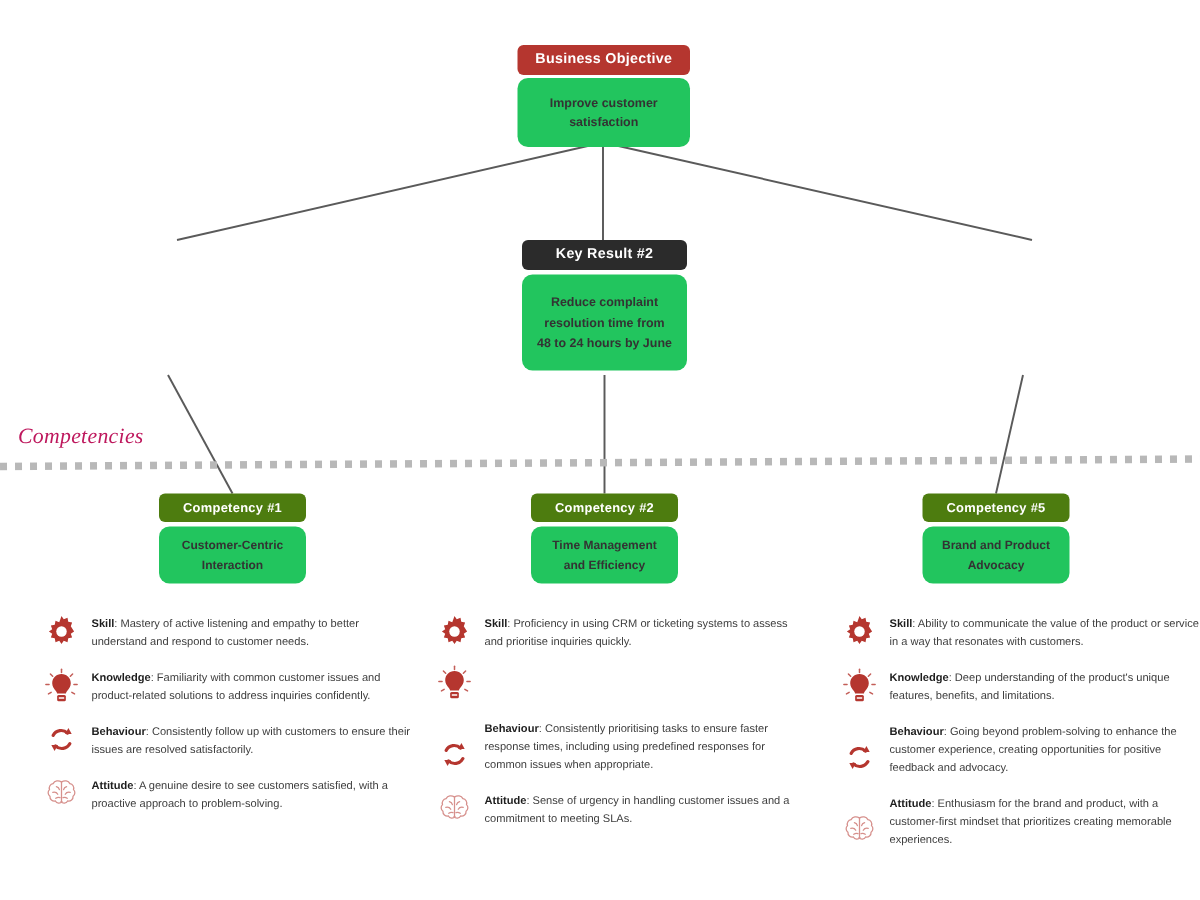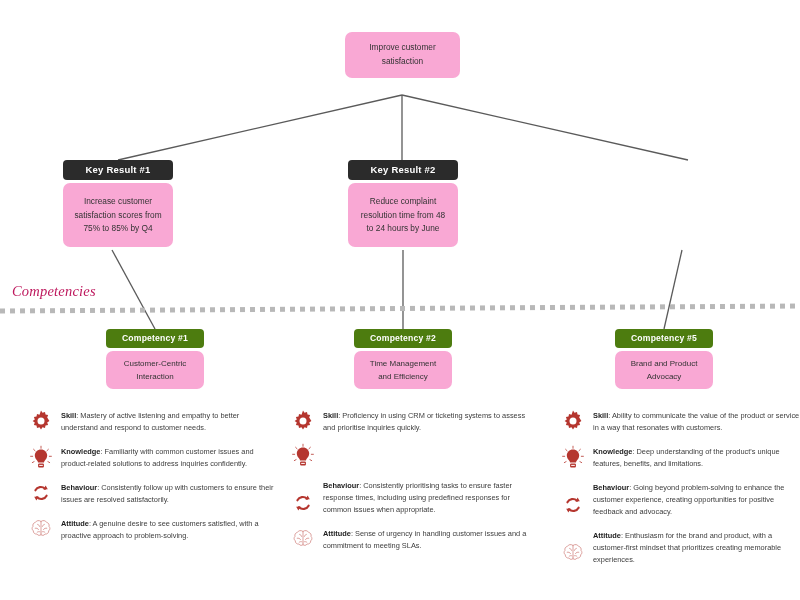--- a/index.html
+++ b/index.html
@@ -24,25 +24,25 @@
     font-weight: bold;
     letter-spacing: .2px;
     padding: 5px 0 5px;
     line-height: 1.1;
   }
   .pill.objective { background: #b5362f; }
   .pill.kr { background: #2b2b2b; }
   .pill.comp { background: #4d7c0f; }
 
   .body-box {
-    background: #f9a8d4;
+    background: #22c55e;
     border-radius: 7px;
     text-align: center;
     font-size: 8.3px;
-    font-weight: normal;
+    font-weight: bold;
     line-height: 1.65;
     color: #333333;
     display: flex;
     align-items: center;
     justify-content: center;
     padding: 6px 10px;
   }
 
   
   #objective { left: 345px; top: 30px; width: 115px; }
@@ -115,27 +115,24 @@
       <path d="M112,250 L155,329"></path>
       <path d="M403,250 L403,329"></path>
       <path d="M682,250 L664,329"></path>
     </g>
   </svg>
 
   <div id="divider"></div>
   <div id="comp-label">Competencies</div>
 
   <div class="node" id="objective">
+    <div class="pill objective">Business Objective</div>
     <div class="body-box">Improve customer satisfaction</div>
   </div>
 
-  <div class="node kr-node" id="kr1">
-    <div class="pill kr">Key Result #1</div>
-    <div class="body-box">Increase customer satisfaction scores from 75% to 85% by Q4</div>
-  </div>
   <div class="node kr-node" id="kr2">
     <div class="pill kr">Key Result #2</div>
     <div class="body-box">Reduce complaint resolution time from 48 to 24 hours by June</div>
   </div>
 
   <div class="node comp-node" id="comp1">
     <div class="pill comp">Competency #1</div>
     <div class="body-box">Customer-Centric Interaction</div>
   </div>
   <div class="node comp-node" id="comp2">

